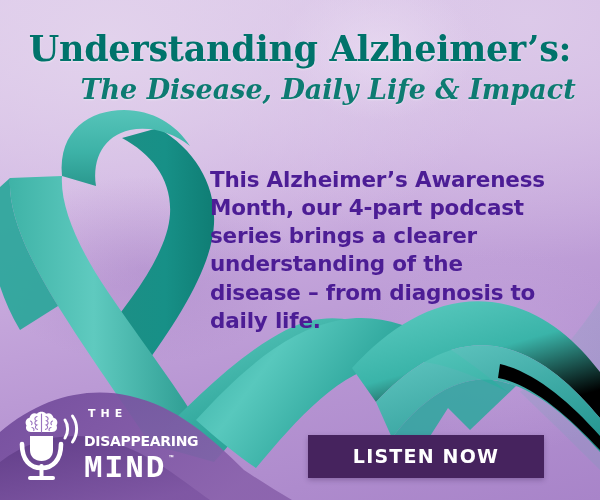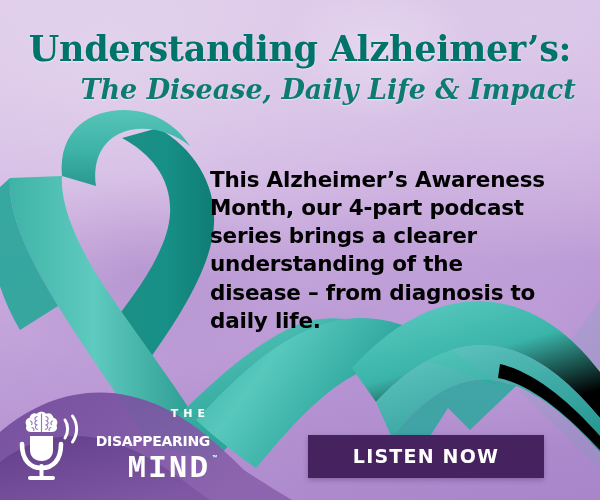--- a/index.html
+++ b/index.html
@@ -96,21 +96,21 @@
   .bodycopy {
     position: absolute;
     left: 210px;
     top: 166px;
     width: 350px;
     z-index: 6;
     font-family: "DejaVu Sans", "Liberation Sans", sans-serif;
     font-weight: bold;
     font-size: 21.5px;
     line-height: 1.31;
-    color: #000000;
+    color: #4c1d95;
     letter-spacing: -0.2px;
   }
 
   
   .cta {
     position: absolute;
     left: 308px;
     top: 435px;
     width: 236px;
     height: 43px;
@@ -143,21 +143,21 @@
     left: 0;
     top: 2px;
     width: 72px;
     height: 80px;
   }
   .logo-text {
     position: absolute;
     left: 74px;
     top: 4px;
     width: 126px;
-    text-align: right;
+    text-align: left;
     color: #ffffff;
   }
   .logo-the {
     font-family: "DejaVu Sans", "Liberation Sans", sans-serif;
     font-weight: bold;
     font-size: 11px;
     letter-spacing: 5px;
     line-height: 1;
     margin-left: 4px;
   }

